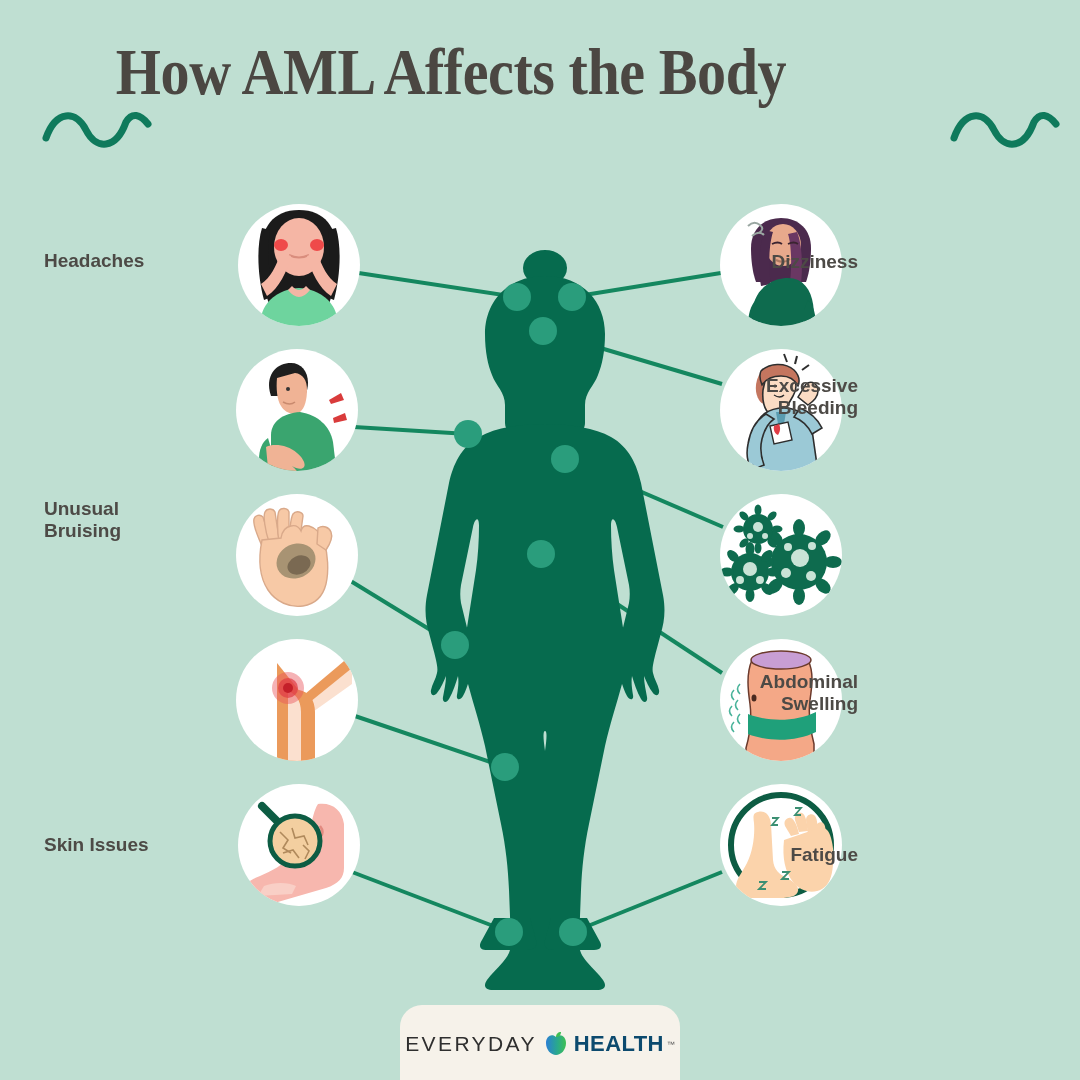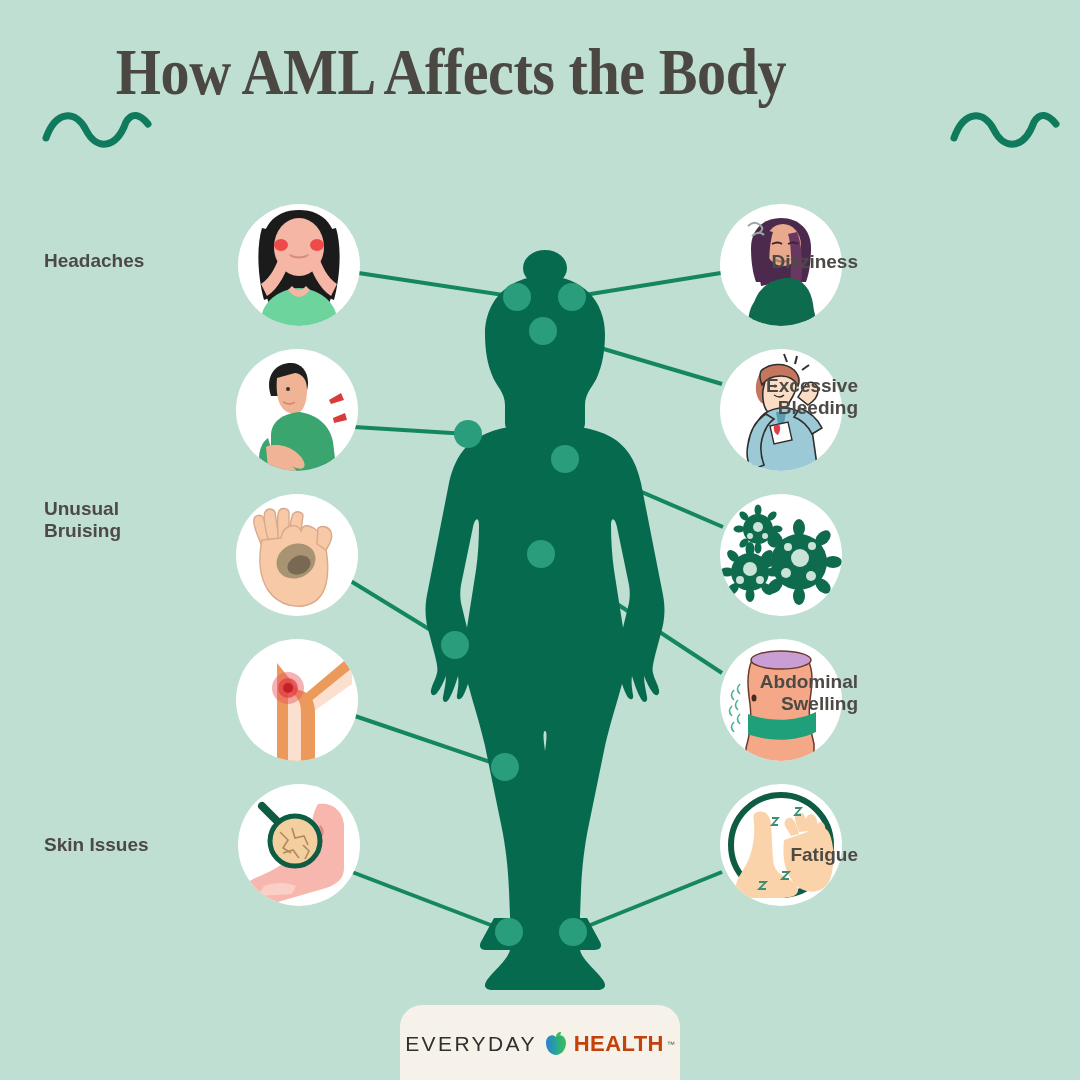--- a/index.html
+++ b/index.html
@@ -52,21 +52,21 @@
     width:280px;height:78px;
     background:#f6f2ea;
     border-radius:22px 22px 0 0;
     display:flex;align-items:center;justify-content:center;
   }
   .logo{display:flex;align-items:center;justify-content:center;gap:2px;}
   .logo .everyday{
     font-size:21px;letter-spacing:2.4px;color:#2f2f2f;font-weight:400;
   }
   .logo .health{
-    font-size:22px;letter-spacing:0.4px;color:#c2410c;font-weight:bold;
+    font-size:22px;letter-spacing:0.4px;color:#0c4a6e;font-weight:bold;
   }
   .logo .tm{font-size:8px;color:#555;vertical-align:super;margin-left:1px;}
   .logo .apple{margin:0 5px 0 6px;display:block;}
 </style>
 </head>
 <body>
 
 <div id="root">
 
   <div class="title">How AML Affects the Body</div>

